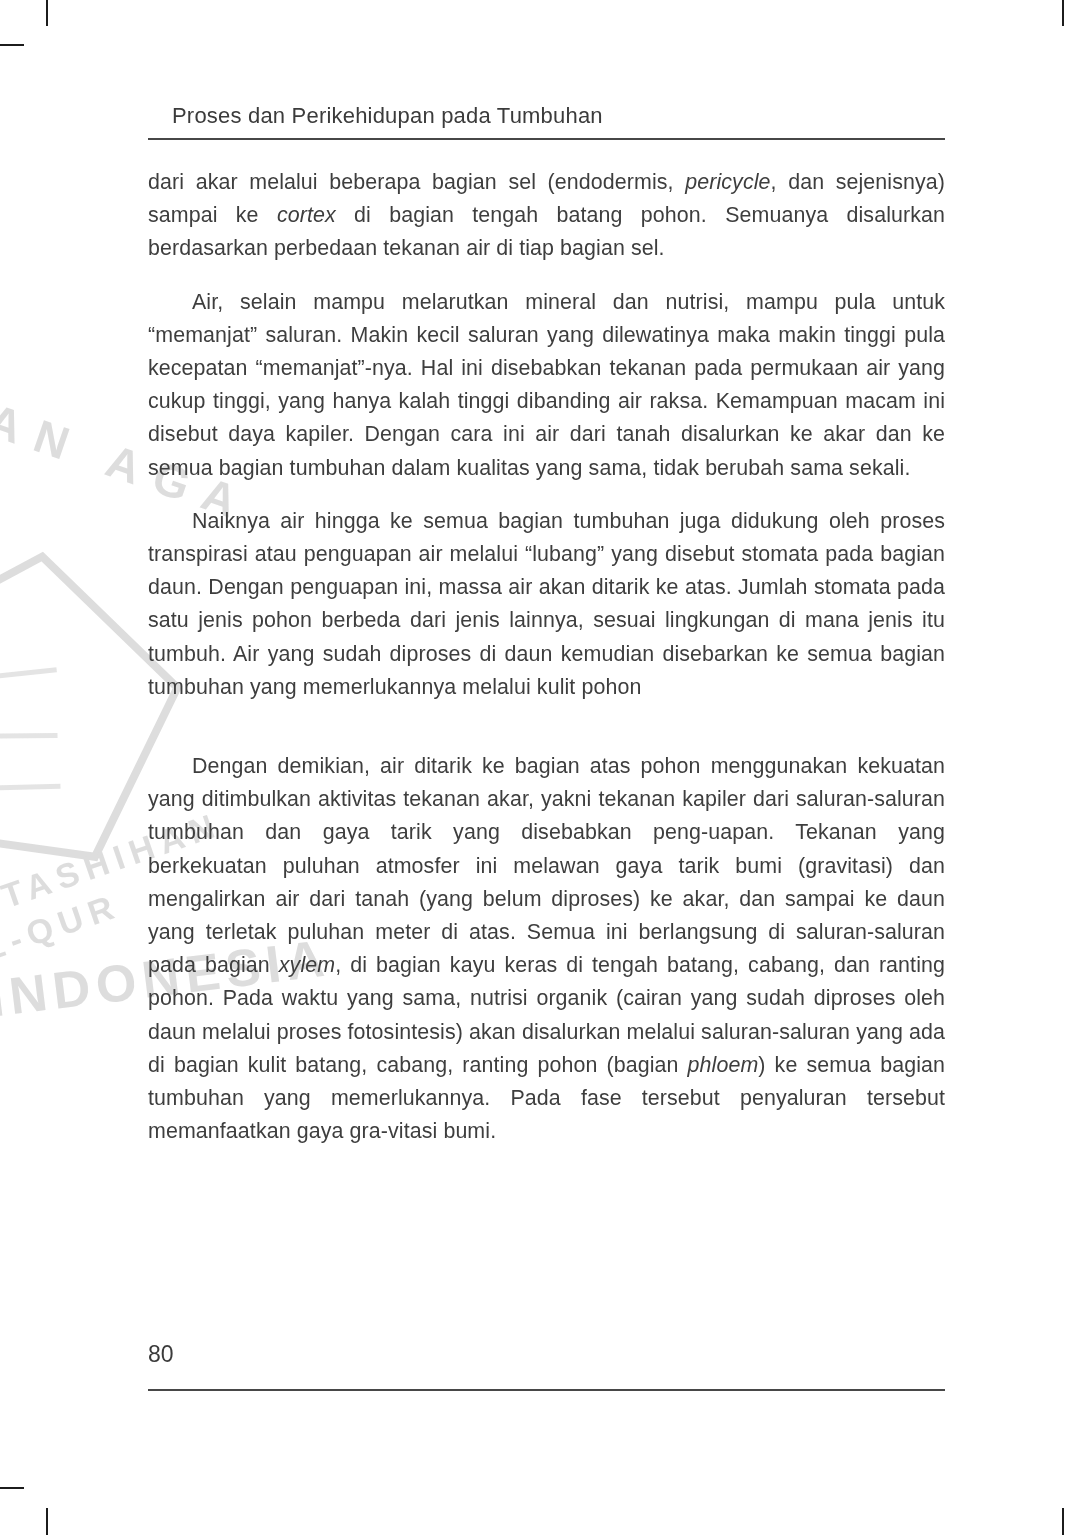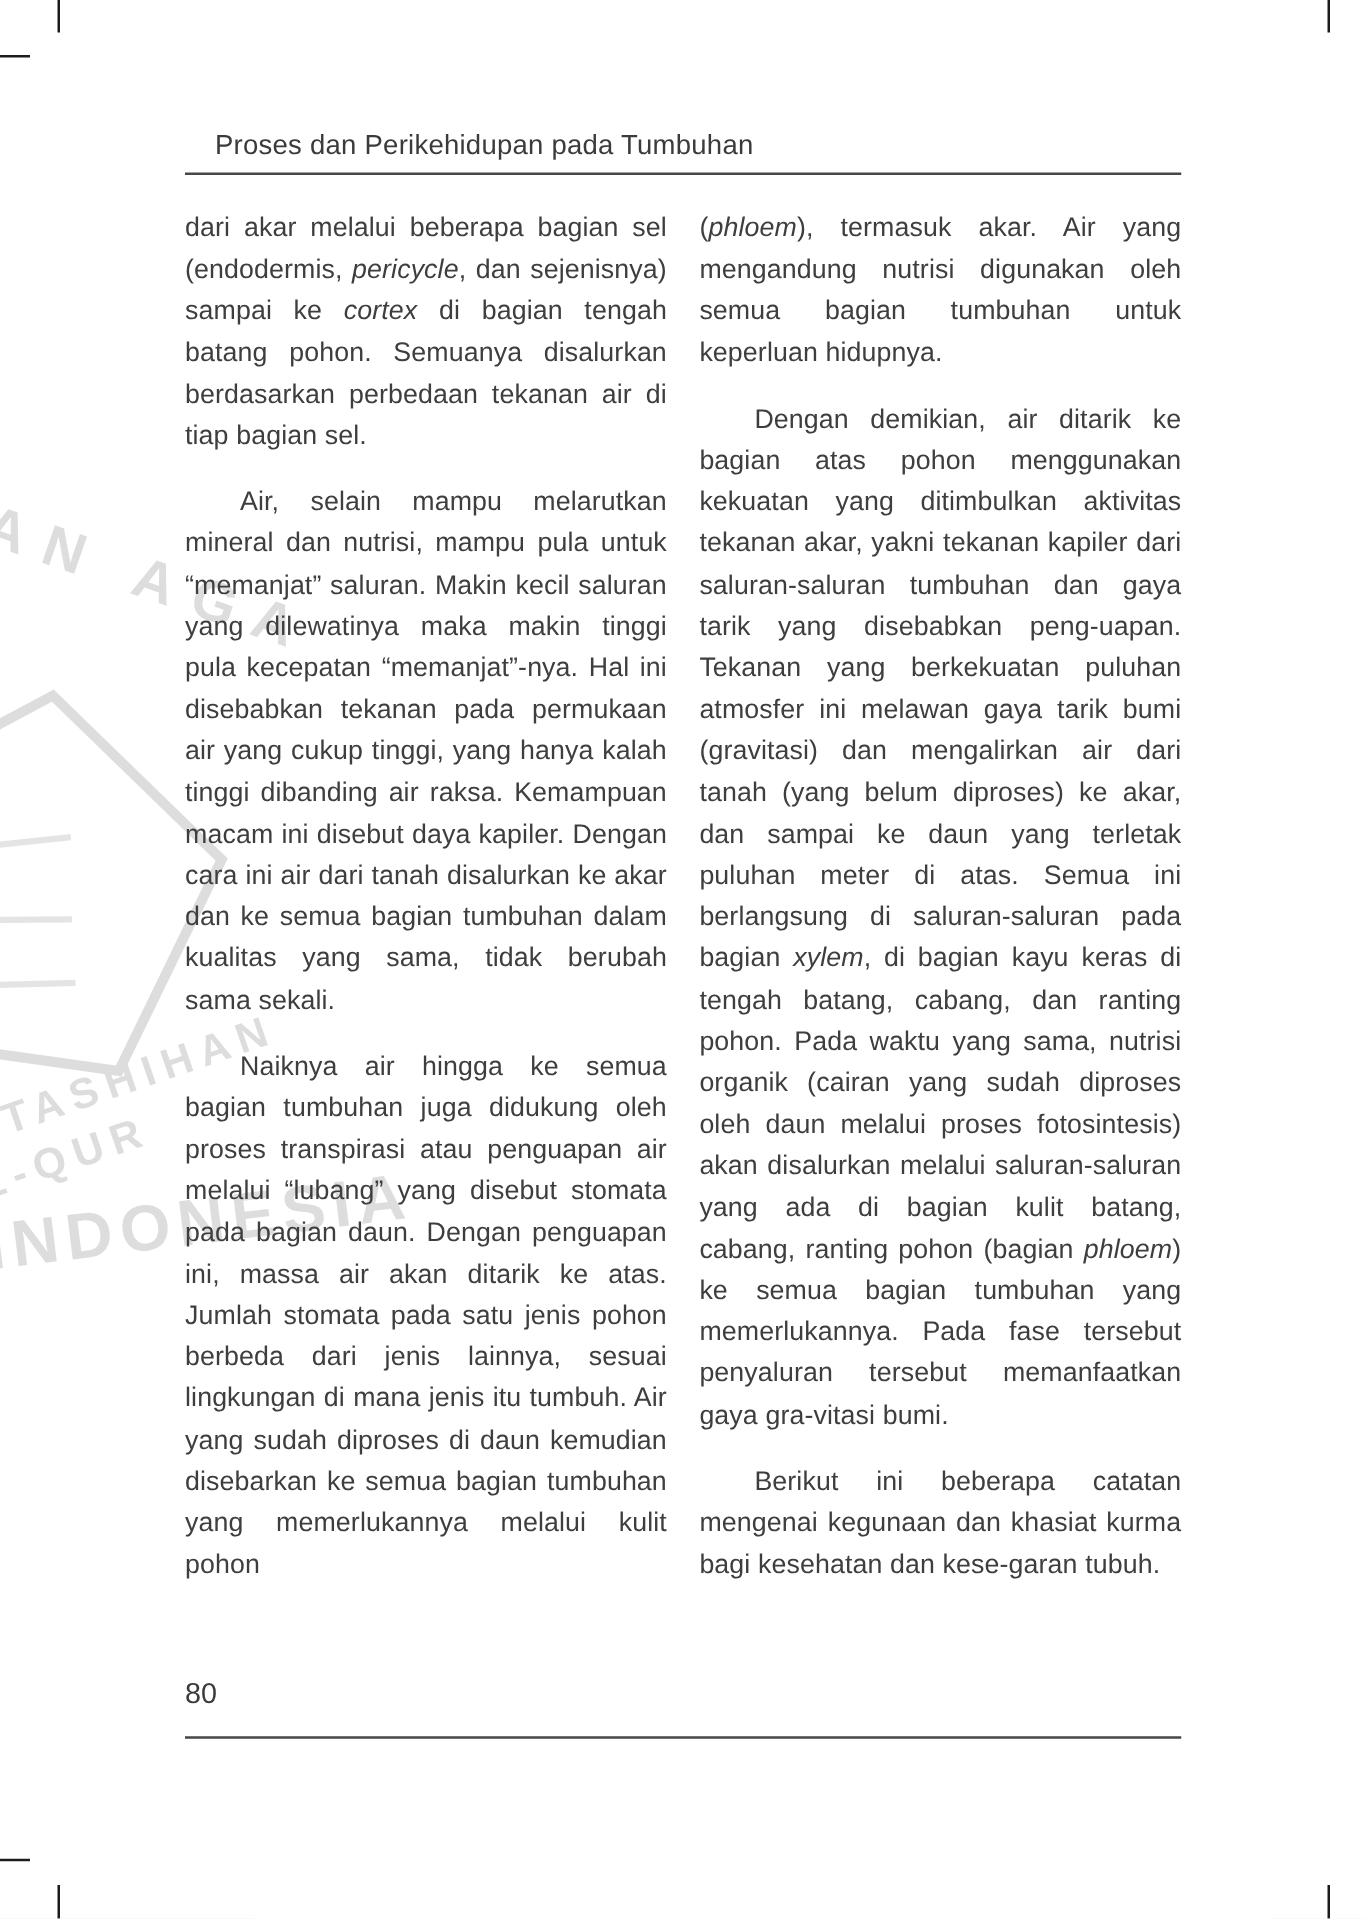--- a/index.html
+++ b/index.html
@@ -23,21 +23,21 @@
   .wm-1{left:-18px;top:436px;transform:rotate(19deg);font-size:46px;letter-spacing:16px;}
   .wm-2{left:-34px;top:846px;transform:rotate(-19deg);font-size:34px;letter-spacing:7px;}
   .wm-3{left:-20px;top:908px;transform:rotate(-19deg);font-size:34px;letter-spacing:7px;}
   .wm-4{left:-12px;top:948px;transform:rotate(-7deg);font-size:52px;letter-spacing:6px;}
   .wm-pentagon{position:absolute;left:-150px;top:545px;transform:rotate(8deg);}
 
   
   .content{position:absolute;left:148px;top:103px;width:797px;}
   .running-header{font-size:22px;letter-spacing:.2px;color:#3b3b3b;margin-left:24px;}
   .rule{height:0;border:none;border-top:2px solid #474747;margin:9px 0 0 0;}
-  .columns{display:flex;gap:26px;margin-top:26px;}
+  .columns{display:flex;gap:26px;margin-top:26px;flex-direction:column;}
   .col{flex:1 1 0;min-width:0;}
   p.para{
     margin:0;font-size:21.4px;line-height:33.2px;text-align:justify;
     letter-spacing:.1px;color:#3e3e3e;
   }
   p.indent{text-indent:44px;margin-top:20px;}
   .it{font-style:italic;}
   .footer-rule{position:absolute;left:148px;width:797px;top:1389px;height:0;border:none;border-top:2px solid #474747;margin:0;}
   .pagenum{position:absolute;left:148px;top:1341px;font-size:23px;color:#3b3b3b;}
 </style>
@@ -67,23 +67,21 @@
   <div class="content">
     <div class="running-header">Proses dan Perikehidupan pada Tumbuhan</div>
     <hr class="rule">
     <div class="columns">
       <div class="col" id="col-left">
           <p class="para"><span>dari akar melalui beberapa bagian sel (endodermis, </span><span class="it">pericycle</span><span>, dan sejenisnya) sampai ke </span><span class="it">cortex</span><span> di bagian tengah batang pohon. Semuanya disalurkan berdasarkan perbedaan tekanan air di tiap bagian sel.</span></p>
           <p class="para indent"><span>Air, selain mampu melarutkan mineral dan nutrisi, mampu pula untuk “memanjat” saluran. Makin kecil saluran yang dilewatinya maka makin tinggi pula kecepatan “memanjat”-nya. Hal ini disebabkan tekanan pada permukaan air yang cukup tinggi, yang hanya kalah tinggi dibanding air raksa. Kemampuan macam ini disebut daya kapiler. Dengan cara ini air dari tanah disalurkan ke akar dan ke semua bagian tumbuhan dalam kualitas yang sama, tidak berubah sama sekali.</span></p>
           <p class="para indent"><span>Naiknya air hingga ke semua bagian tumbuhan juga didukung oleh proses transpirasi atau penguapan air melalui “lubang” yang disebut stomata pada bagian daun. Dengan penguapan ini, massa air akan ditarik ke atas. Jumlah stomata pada satu jenis pohon berbeda dari jenis lainnya, sesuai lingkungan di mana jenis itu tumbuh. Air yang sudah diproses di daun kemudian disebarkan ke semua bagian tumbuhan yang memerlukannya melalui kulit pohon</span></p>
         </div>
       <div class="col" id="col-right">
-          <p class="para"><span>(</span><span class="it">phloem</span><span>), termasuk akar. Air yang mengandung nutrisi digunakan oleh semua bagian tumbuhan untuk keperluan hidupnya.</span></p>
           <p class="para indent"><span>Dengan demikian, air ditarik ke bagian atas pohon menggunakan kekuatan yang ditimbulkan aktivitas tekanan akar, yakni tekanan kapiler dari saluran-saluran tumbuhan dan gaya tarik yang disebabkan peng-uapan. Tekanan yang berkekuatan puluhan atmosfer ini melawan gaya tarik bumi (gravitasi) dan mengalirkan air dari tanah (yang belum diproses) ke akar, dan sampai ke daun yang terletak puluhan meter di atas. Semua ini berlangsung di saluran-saluran pada bagian </span><span class="it">xylem</span><span>, di bagian kayu keras di tengah batang, cabang, dan ranting pohon. Pada waktu yang sama, nutrisi organik (cairan yang sudah diproses oleh daun melalui proses fotosintesis) akan disalurkan melalui saluran-saluran yang ada di bagian kulit batang, cabang, ranting pohon (bagian </span><span class="it">phloem</span><span>) ke semua bagian tumbuhan yang memerlukannya. Pada fase tersebut penyaluran tersebut memanfaatkan gaya gra-vitasi bumi.</span></p>
-          <p class="para indent"><span>Berikut ini beberapa catatan mengenai kegunaan dan khasiat kurma bagi kesehatan dan kese-garan tubuh.</span></p>
         </div>
     </div>
   </div>
 
   <hr class="footer-rule">
   <div class="pagenum">80</div>
 
 </div>
 
 </body></html>

